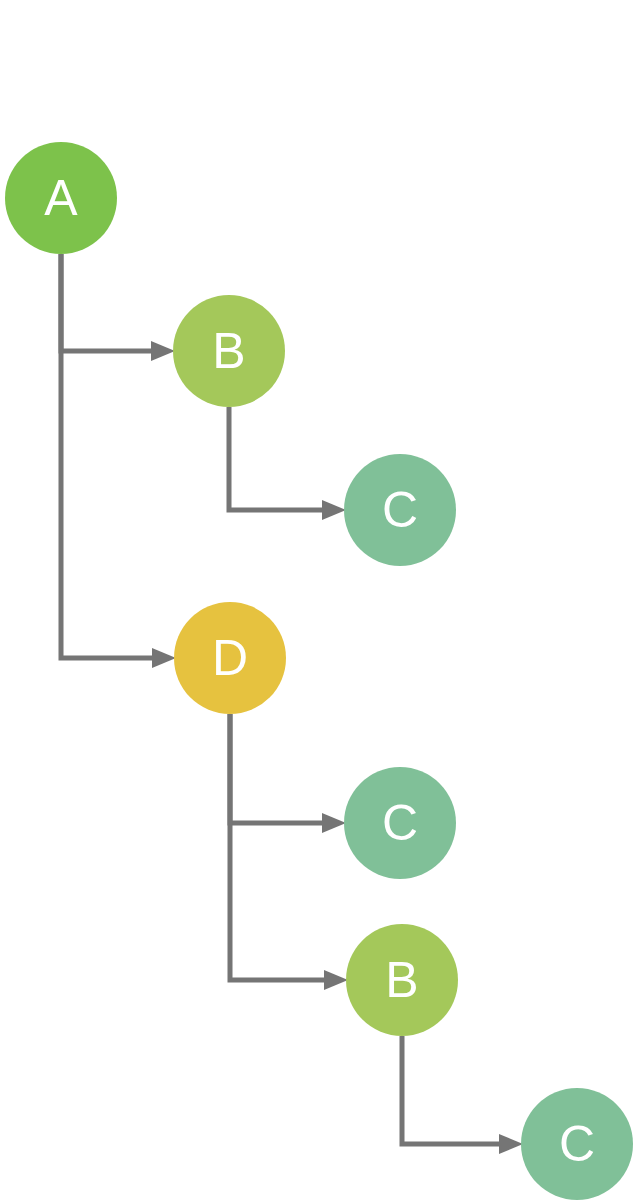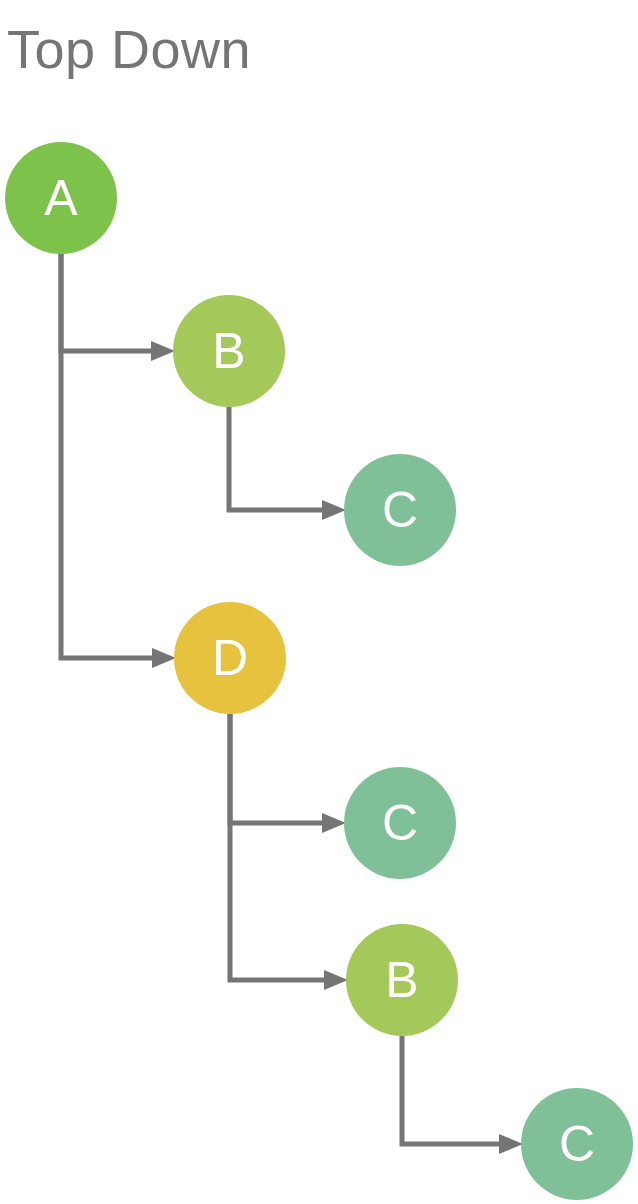--- a/index.html
+++ b/index.html
@@ -41,21 +41,20 @@
     color: #ffffff;
     font-size: 50px;
     font-weight: 300;
     user-select: none;
   }
 </style>
 </head>
 <body>
 
 <div class="canvas">
-  <div class="title">Top Down</div>
   <svg class="edge-layer" id="edge-layer" viewBox="0 0 638 1204" xmlns="http://www.w3.org/2000/svg">
       <path d="M 61 254 L 61 351 L 155 351" fill="none" stroke="#757575" stroke-width="5"></path>
       <polygon points="175,351 151,341 151,361" fill="#757575"></polygon>
       <path d="M 61 254 L 61 658 L 156 658" fill="none" stroke="#757575" stroke-width="5"></path>
       <polygon points="176,658 152,648 152,668" fill="#757575"></polygon>
       <path d="M 229 407 L 229 510 L 326 510" fill="none" stroke="#757575" stroke-width="5"></path>
       <polygon points="346,510 322,500 322,520" fill="#757575"></polygon>
       <path d="M 230 714 L 230 823 L 326 823" fill="none" stroke="#757575" stroke-width="5"></path>
       <polygon points="346,823 322,813 322,833" fill="#757575"></polygon>
       <path d="M 230 714 L 230 980 L 328 980" fill="none" stroke="#757575" stroke-width="5"></path>

